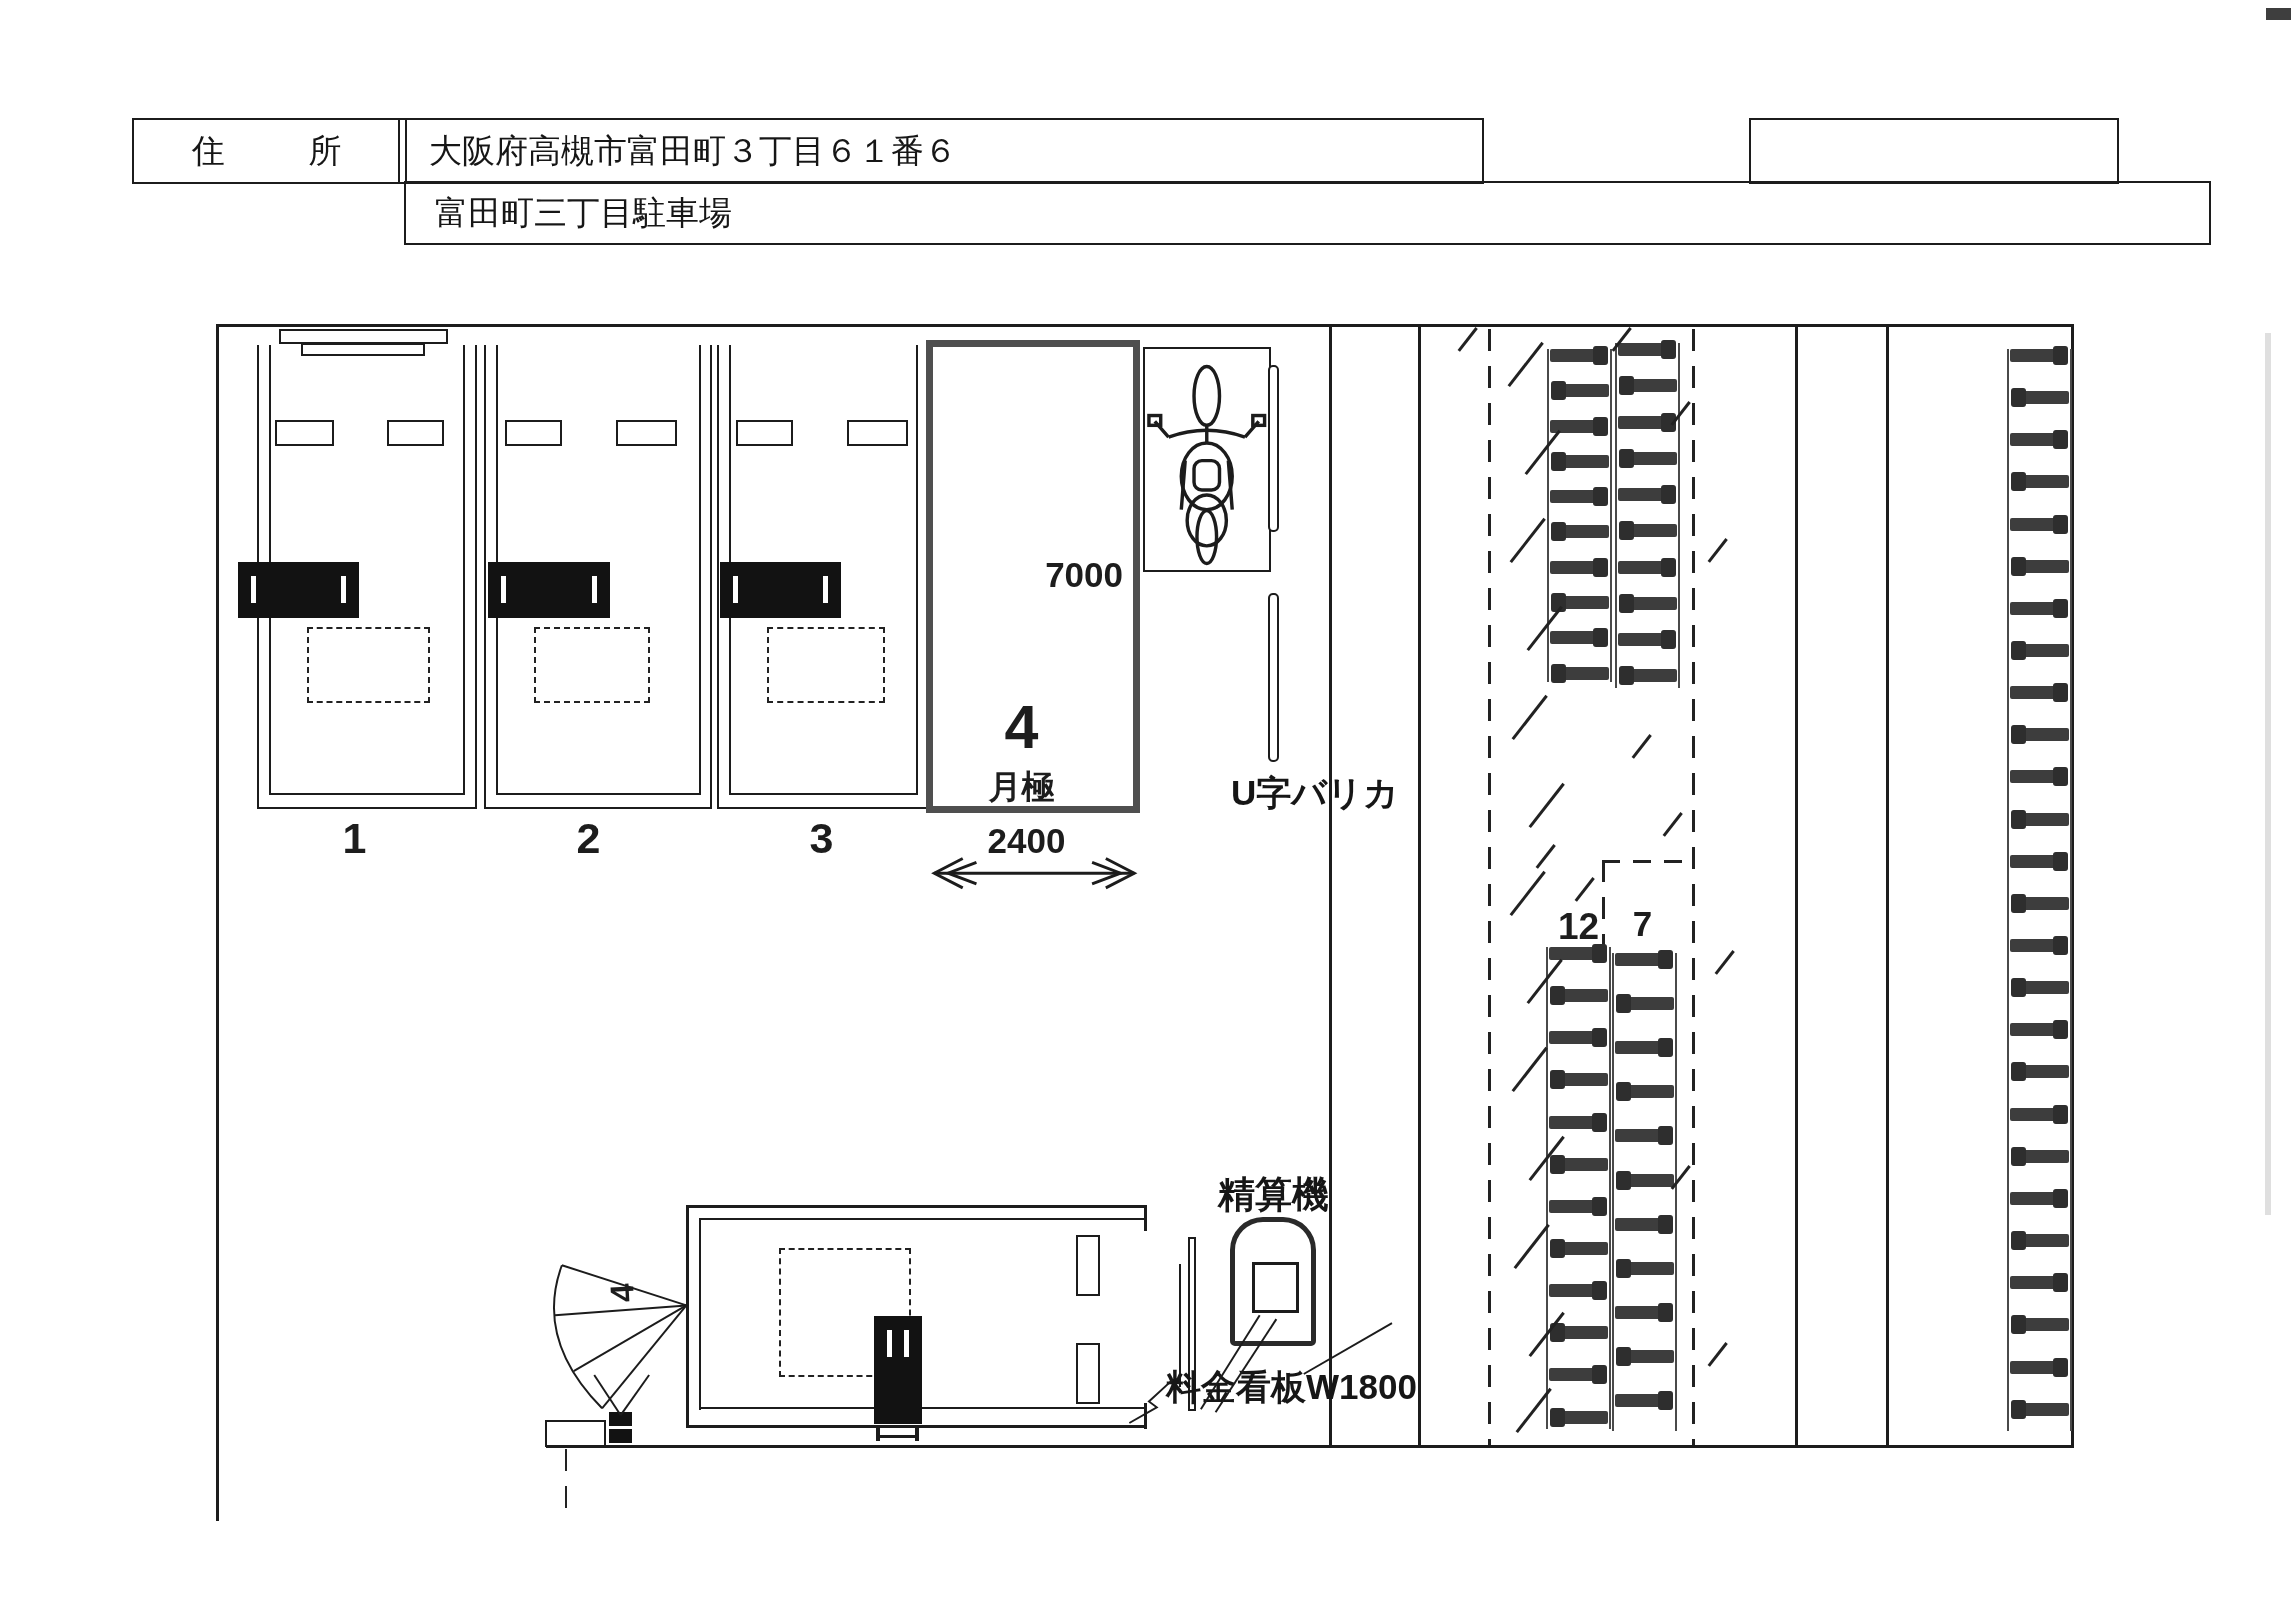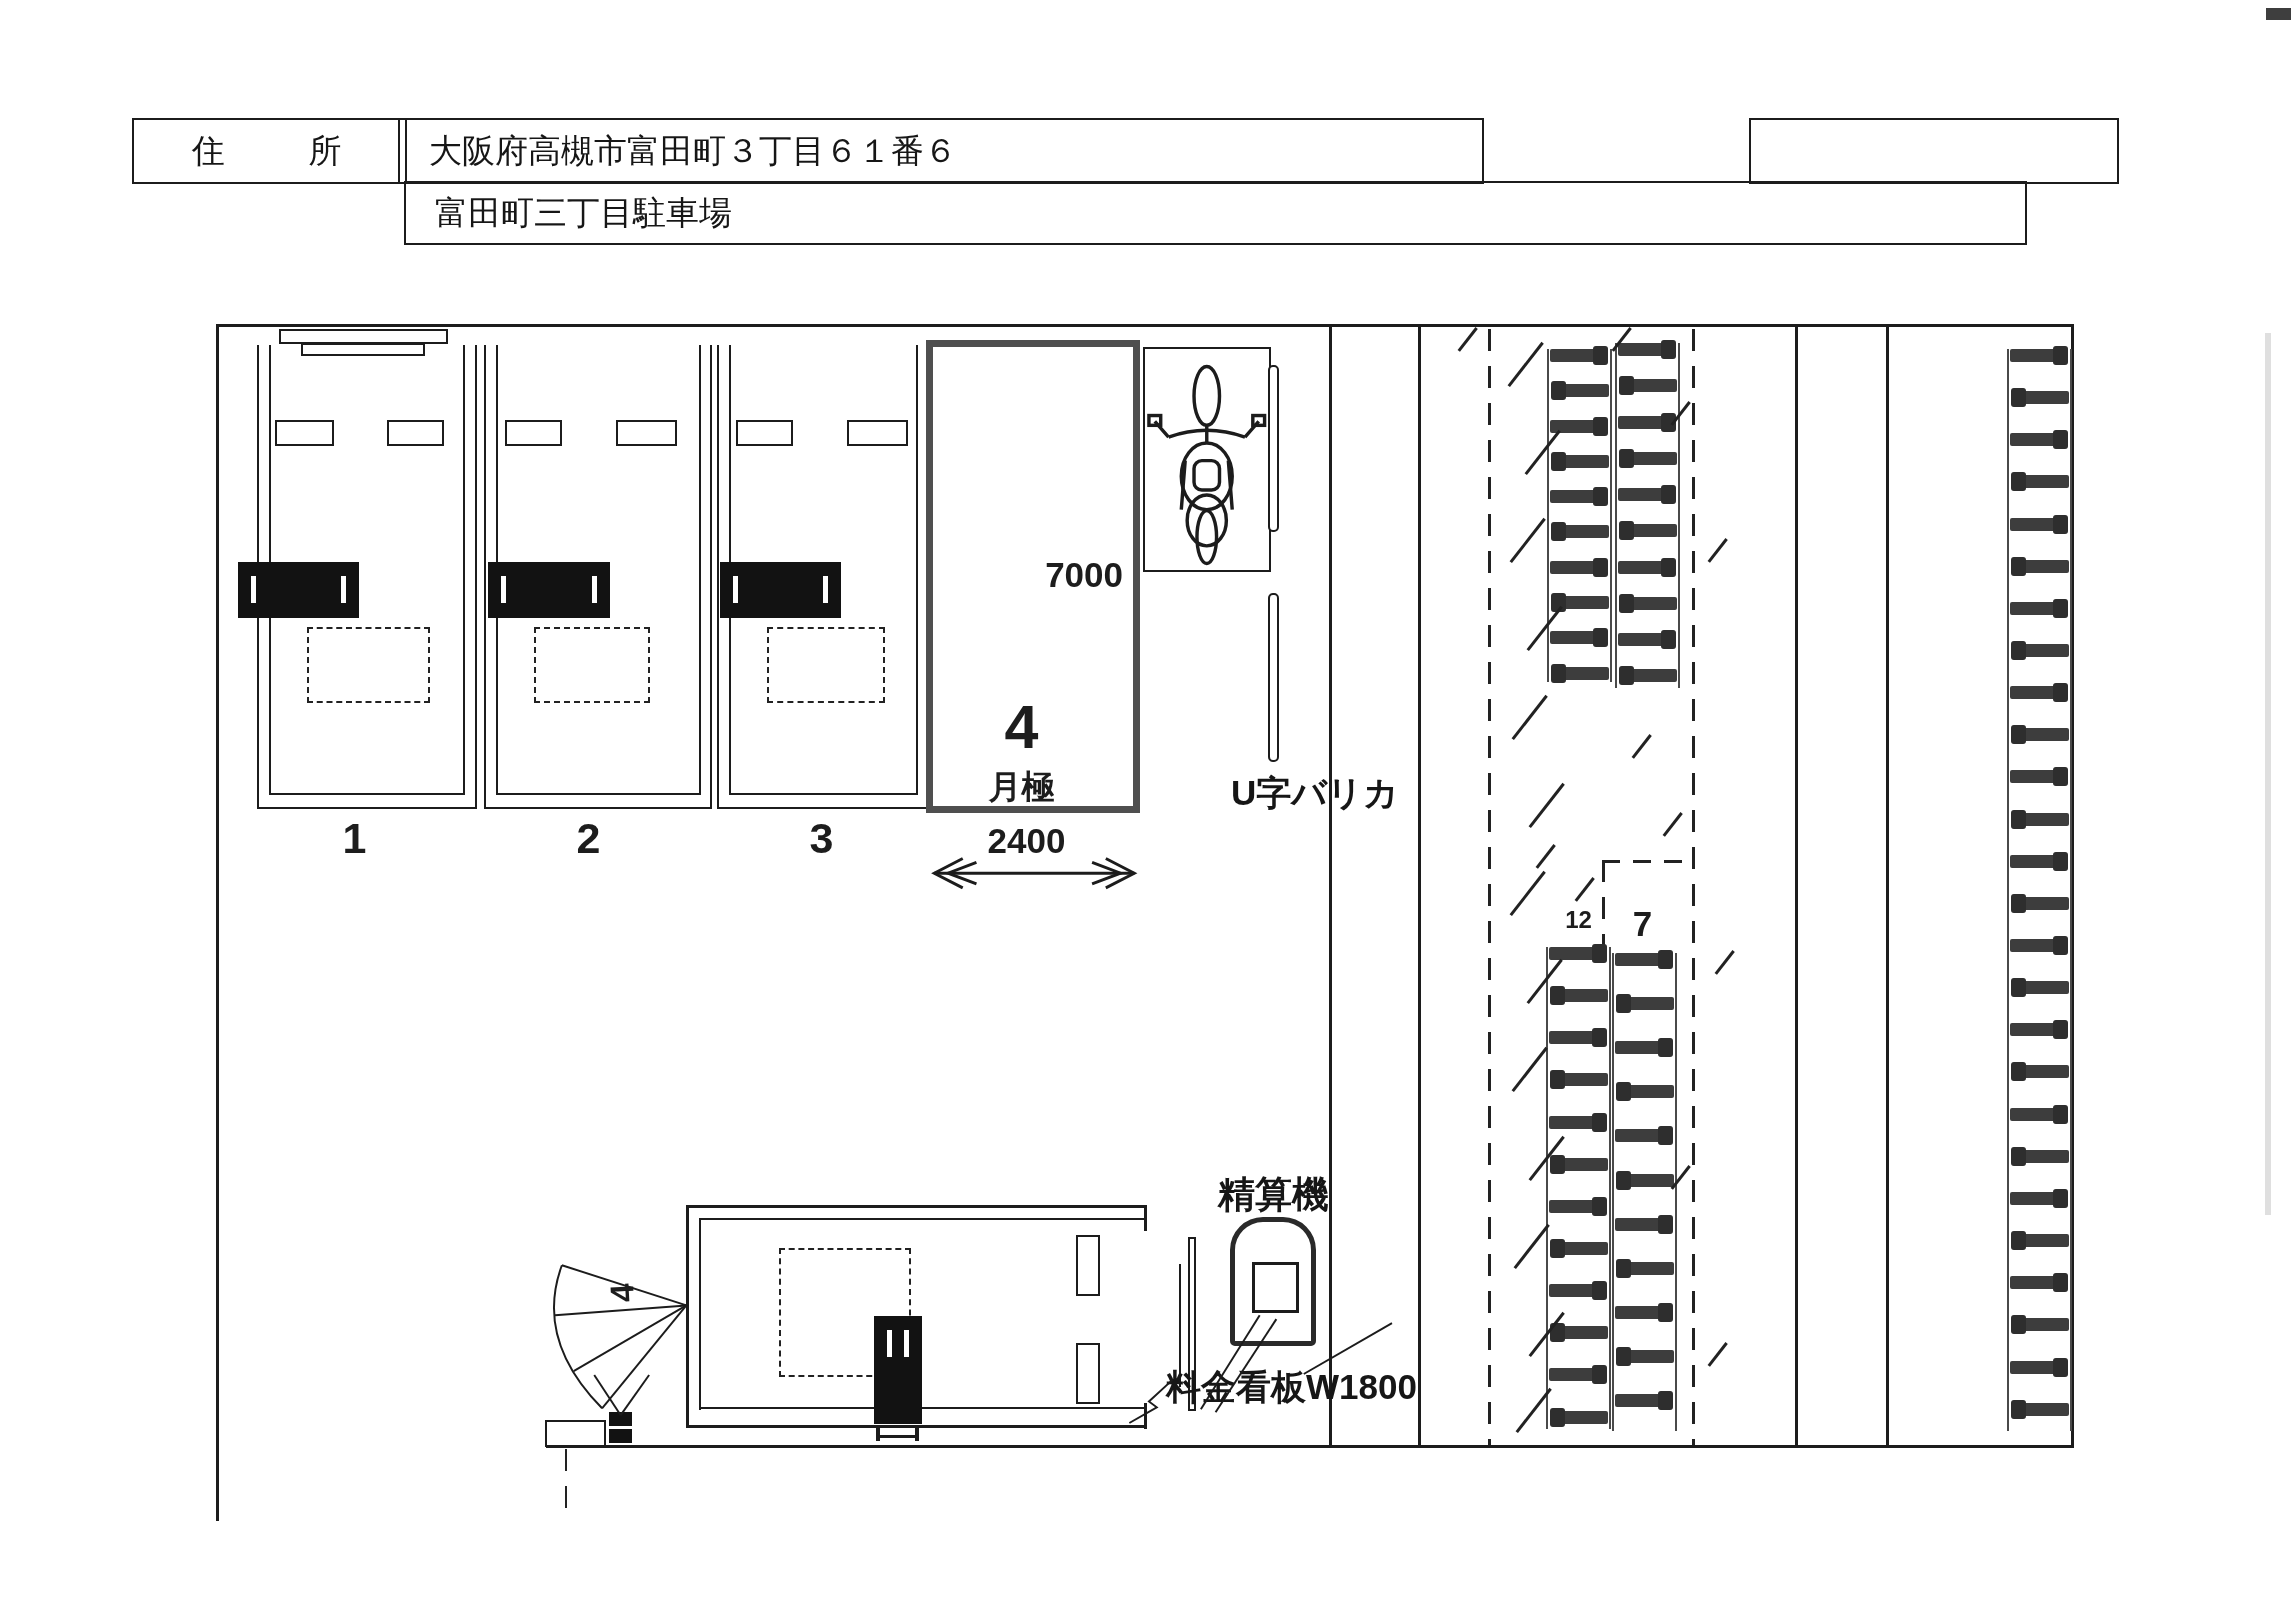--- a/index.html
+++ b/index.html
@@ -9,21 +9,21 @@
   .info-table{position:absolute;left:132px;top:118px;width:1988px;height:126px;}
   .cell{position:absolute;border:2.9px solid #1c1c1c;box-sizing:border-box;
         font-family:"Liberation Serif", serif;font-size:33px;display:flex;align-items:center;}
   .cell.lab{justify-content:center;letter-spacing:5.9px;}
   .cell.val{padding-left:29px;}
   .r1c1{left:0;top:0;width:275px;height:66px;}
   .r1c2{left:266px;top:0;width:1086px;height:66px;}
   .r1c3{left:1356px;top:0;width:265px;height:66px;}
   .r1c4{left:1617px;top:0;width:370px;height:66px;}
   .r2c1{left:0;top:63px;width:275px;height:64px;}
-  .r2c2{left:272px;top:63px;width:1623px;height:64px;}
+  .r2c2{left:272px;top:63px;width:1807px;height:64px;}
   
   .ln{position:absolute;background:#1c1c1c;}
   .box{position:absolute;border:2px solid #1c1c1c;background:#fff;box-sizing:border-box;}
   .dashv{position:absolute;width:2.9px;background:repeating-linear-gradient(to bottom,#222 0 21.6px,transparent 21.6px 37px);}
   .dashh{position:absolute;height:2.9px;background:repeating-linear-gradient(to right,#222 0 17.6px,transparent 17.6px 31px);}
   .dashbox{position:absolute;border:2px dashed #222;box-sizing:border-box;}
   
   .unit-outer{position:absolute;border:2.9px solid #1c1c1c;border-top:none;box-sizing:border-box;}
   .unit-inner{position:absolute;border:2px solid #1c1c1c;border-top:none;box-sizing:border-box;}
   .car{position:absolute;background:#121212;}
@@ -192,21 +192,21 @@
         <div class="rack-row" style="top: 759px; right: 4.9px;"></div>
         <div class="rack-row alt" style="top: 801px; left: 4.9px;"></div>
         <div class="rack-row" style="top: 843px; right: 4.9px;"></div>
         <div class="rack-row alt" style="top: 885px; left: 4.9px;"></div>
         <div class="rack-row" style="top: 927px; right: 4.9px;"></div>
         <div class="rack-row alt" style="top: 969px; left: 4.9px;"></div>
         <div class="rack-row" style="top: 1012px; right: 4.9px;"></div>
         <div class="rack-row alt" style="top: 1054px; left: 4.9px;"></div>
       </div>
 
-    <div class="num" style="left:1555px;top:906px;width:47px;font-size:24px;">12</div>
+    <div class="num" style="left:1555px;top:906px;width:47px;font-size:37px;">12</div>
     <div class="num" style="left:1619px;top:904px;width:47px;font-size:35px;">7</div>
 
     <div class="ln" style="left:686px;top:1205px;width:461px;height:2.9px;"></div>
     <div class="ln" style="left:699px;top:1218px;width:448px;height:2px;"></div>
     <div class="ln" style="left:1144px;top:1205px;width:2.9px;height:25.5px;"></div>
     <div class="ln" style="left:686px;top:1205px;width:2.9px;height:223px;"></div>
     <div class="ln" style="left:699px;top:1218px;width:2px;height:192px;"></div>
     <div class="ln" style="left:699px;top:1407px;width:448px;height:2px;"></div>
     <div class="ln" style="left:686px;top:1425px;width:461px;height:2.9px;"></div>
     <div class="ln" style="left:1144px;top:1403px;width:2.9px;height:25.5px;"></div>

